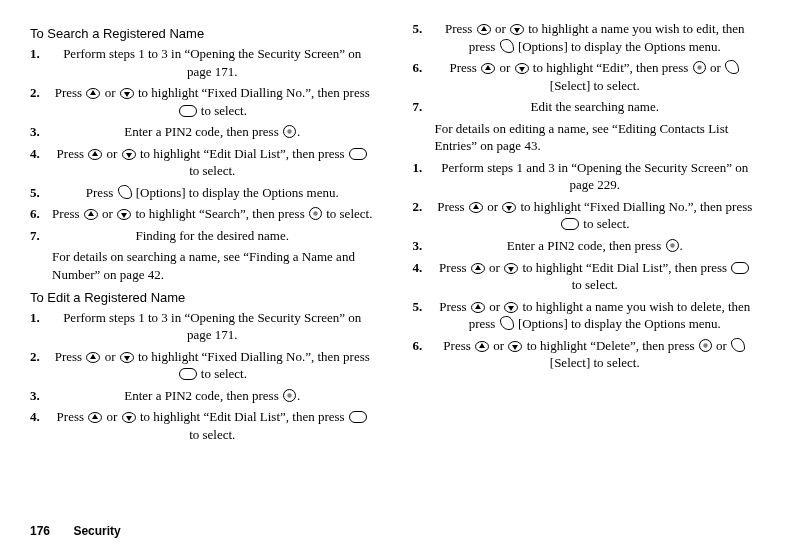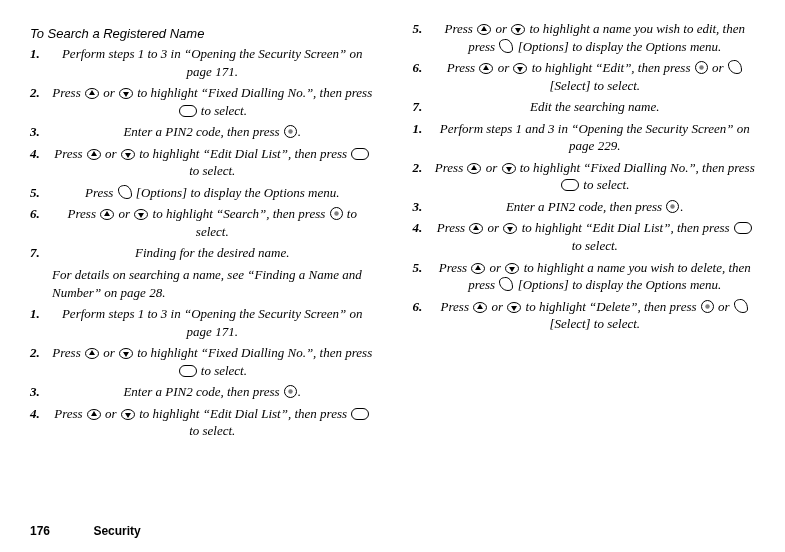--- a/index.html
+++ b/index.html
@@ -9,21 +9,20 @@
     font-family: "Times New Roman", Times, serif;
     font-size: 13px;
     color: #000;
     background: #fff;
     position: relative;
     padding: 20px 30px 30px 30px;
   }
   .columns {
     display: flex;
     gap: 40px;
-    font-style: italic;
   }
   .col {
     flex: 1;
     min-width: 0;
   }
   .section-title {
     font-family: Arial, Helvetica, sans-serif;
     font-size: 13px;
     font-weight: normal;
     margin-bottom: 4px;
@@ -55,21 +54,21 @@
     margin: 0 1px;
   }
   .footer {
     position: absolute;
     bottom: 14px;
     left: 30px;
     font-family: Arial, Helvetica, sans-serif;
     font-size: 12px;
     font-weight: bold;
   }
-  .footer .page { margin-right: 40px; }
+  .footer .page { margin-right: 20px; }
 </style>
 </head>
 <body>
 
 <div class="columns">
   <div class="col">
     <div class="section-title">To Search a Registered Name</div>
     <ol class="steps" id="search-steps">
         <li>
           <span class="step-num">1.</span>
@@ -123,22 +122,23 @@
             </svg> to highlight “Search”, then press <svg class="icon" width="13" height="13">
               <circle cx="6.5" cy="6.5" r="6" fill="none" stroke="#000"></circle>
               <circle cx="6.5" cy="6.5" r="2.2" fill="#7f7f7f"></circle>
             </svg> to select.</span>
         </li>
         <li>
           <span class="step-num">7.</span>
           <span class="step-text">Finding for the desired name.</span>
         </li>
       </ol>
-    <div class="sub-note">For details on searching a name, see “Finding a Name and Number” on page 28.</div>
-
+    <div class="sub-note">For details on searching a name, see “Finding a Name and Number” on page 42.</div>
+
+    <div class="section-title">To Edit a Registered Name</div>
     <ol class="steps" id="edit-steps">
         <li>
           <span class="step-num">1.</span>
           <span class="step-text">Perform steps 1 to 3 in “Opening the Security Screen” on page 171.</span>
         </li>
         <li>
           <span class="step-num">2.</span>
           <span class="step-text">Press <svg class="icon" width="14" height="11">
               <ellipse cx="7" cy="5.5" rx="6.5" ry="5" fill="none" stroke="#000"></ellipse>
               <path d="M7 2 L10 7 L4 7 Z" fill="#000"></path>
@@ -198,20 +198,21 @@
               <circle cx="6.5" cy="6.5" r="2.2" fill="#7f7f7f"></circle>
             </svg> or <svg class="icon" width="14" height="14">
               <path d="M 7 0.5 C 9 0.5 13.5 3 13.5 10 C 13.5 12 12 13.5 9 13.5 C 4 13.5 0.5 9 0.5 5 C 0.5 2 3 0.5 7 0.5 Z" fill="none" stroke="#000"></path>
             </svg> [Select] to select.</span>
         </li>
         <li>
           <span class="step-num">7.</span>
           <span class="step-text">Edit the searching name.</span>
         </li>
       </ol>
+    <div class="sub-note">For details on editing a name, see “Editing Contacts List Entries” on page 43.</div>
 
     <ol class="steps" id="delete-steps">
         <li>
           <span class="step-num">1.</span>
           <span class="step-text">Perform steps 1 and 3 in “Opening the Security Screen” on page 229.</span>
         </li>
         <li>
           <span class="step-num">2.</span>
           <span class="step-text">Press <svg class="icon" width="14" height="11">
               <ellipse cx="7" cy="5.5" rx="6.5" ry="5" fill="none" stroke="#000"></ellipse>

